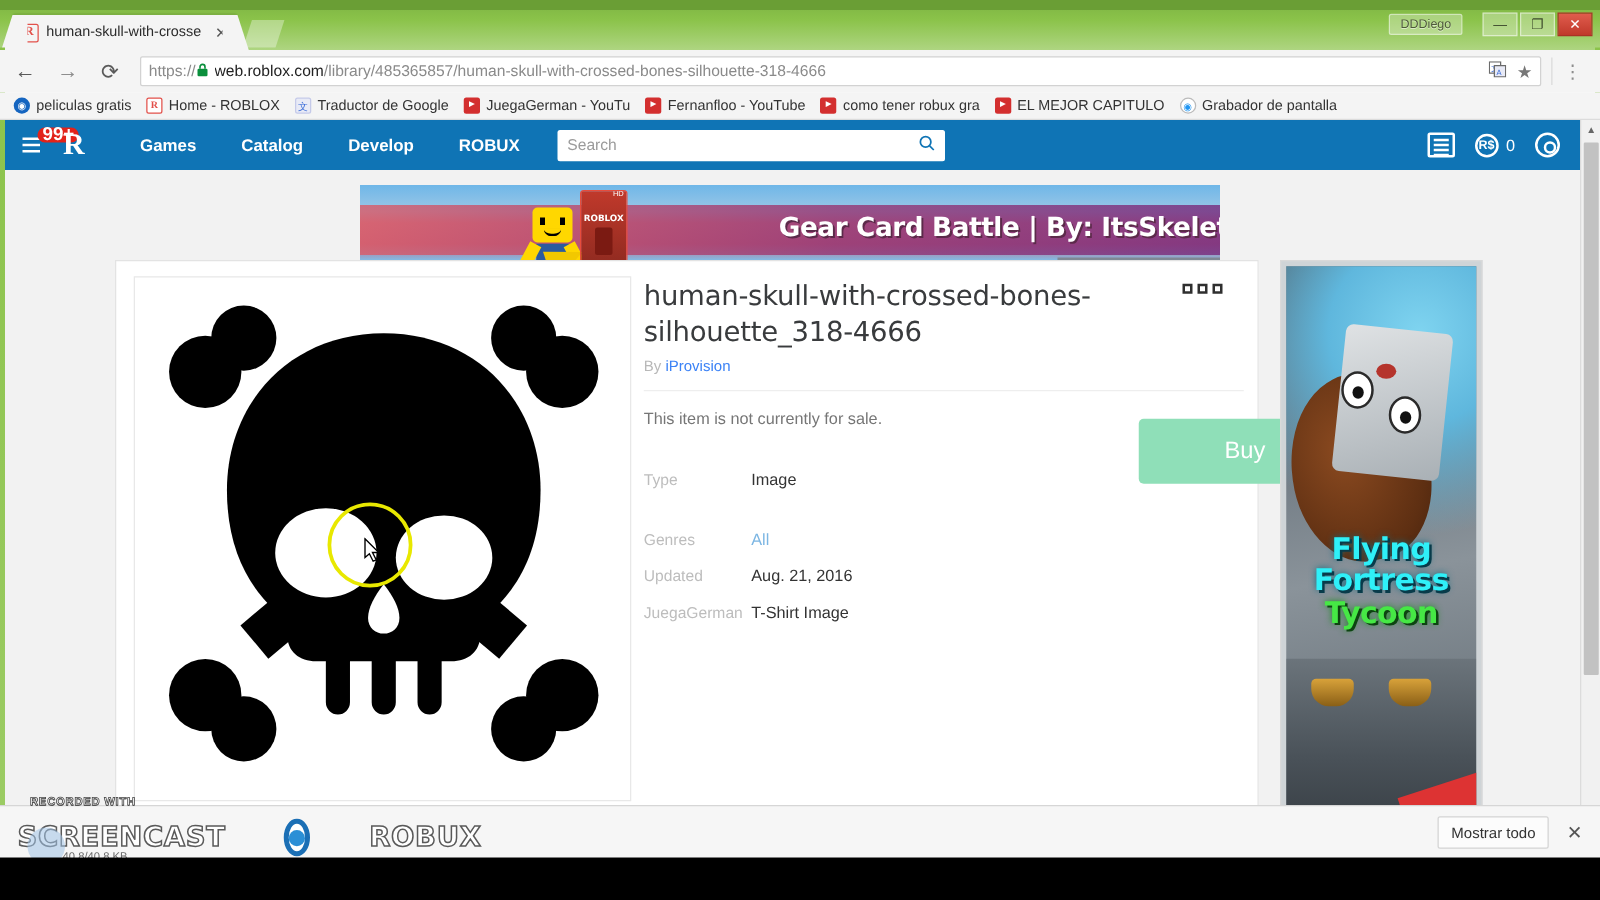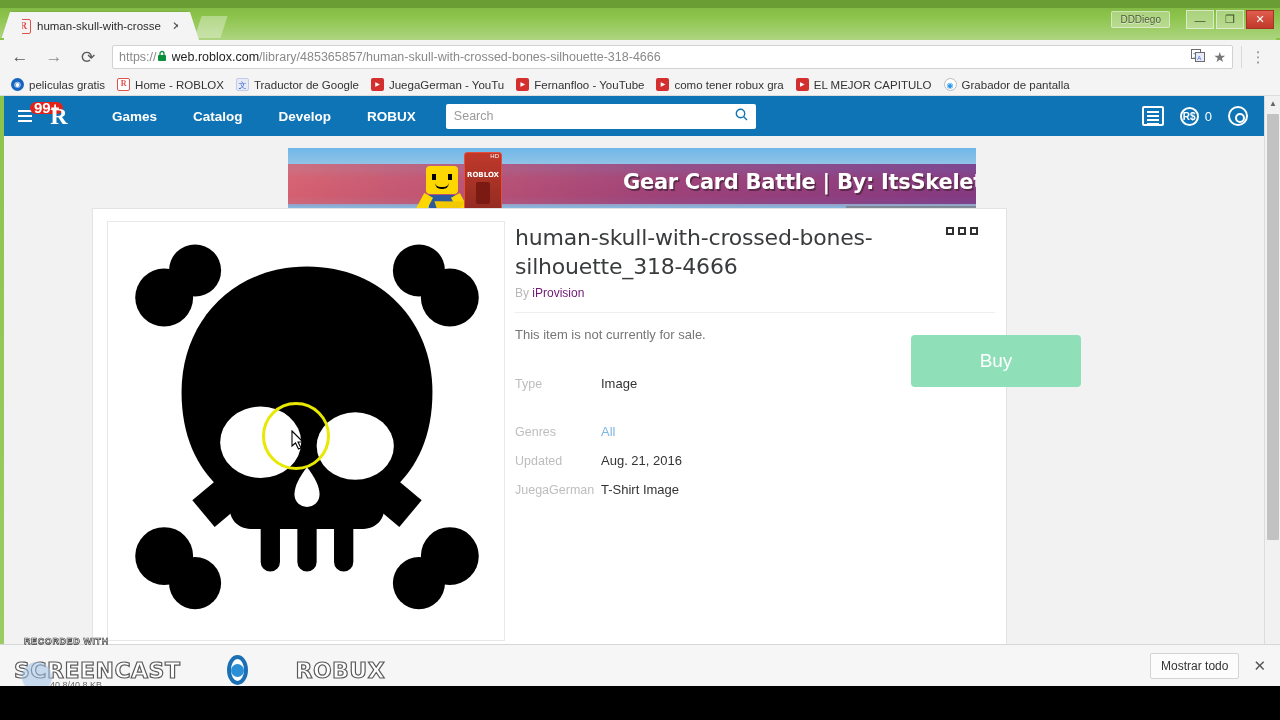--- a/index.html
+++ b/index.html
@@ -252,21 +252,21 @@
   }
   .skull { position:absolute; left: 6px; top: 6px; width: 386px; height: 386px; }
 
   .info { position:absolute; left: 422px; top: 14px; right: 16px; }
   .item-title {
     font-size: 22px; color: #393b3d; line-height: 29px; font-weight: normal;
     letter-spacing: -.2px; width: 420px;
     font-family:"DejaVu Sans", sans-serif;
   }
   .item-by { margin-top: 5px; font-size: 12px; color: #b8b8b8; }
-  .item-by a { color:#701a75; text-decoration:none; }
+  .item-by a { color:#3b82f6; text-decoration:none; }
   .divider { margin-top: 12px; border-top: 1px solid #eeeeee; width: 480px; }
   .sale-row { margin-top: 14px; display:flex; align-items:flex-start; }
   .not-for-sale { font-size: 13px; color: #767676; }
   .buy-btn {
     position:absolute; left: 396px; top: 112px; width: 170px; height: 52px;
     background: #8fdfb8; border:0; border-radius: 4px;
     color: #fff; font-size: 19px;
     font-family:"Liberation Sans", sans-serif;
     display:flex; align-items:center; justify-content:center;
   }
@@ -625,20 +625,39 @@
             <span class="spec-val">Aug. 21, 2016</span>
           </div>
           <div class="spec-row">
             <span class="spec-key">JuegaGerman</span>
             <span class="spec-val">T-Shirt Image</span>
           </div>
         </div>
       </div>
     </div>
 
+    <div class="side-ad">
+      <div class="side-ad-img">
+        <div class="sa-hair"></div>
+        <div class="sa-face"></div>
+        <div class="sa-nose"></div>
+        <div class="sa-eye l"></div>
+        <div class="sa-eye r"></div>
+        <div class="sa-base">
+          <div class="sa-coin a"></div>
+          <div class="sa-coin b"></div>
+          <div class="sa-stripe"></div>
+        </div>
+        <div class="sa-title">
+          <div class="sa-l1">Flying</div>
+          <div class="sa-l2">Fortress</div>
+          <div class="sa-l3">Tycoon</div>
+        </div>
+      </div>
+    </div>
 
   </div>
 
   <div class="vscroll">
     <div class="vscroll-up">▲</div>
     <div class="vscroll-thumb"></div>
   </div>
 
   <div class="cursor-ring"></div>
   <svg class="cursor-arrow" viewBox="0 0 14 20">

